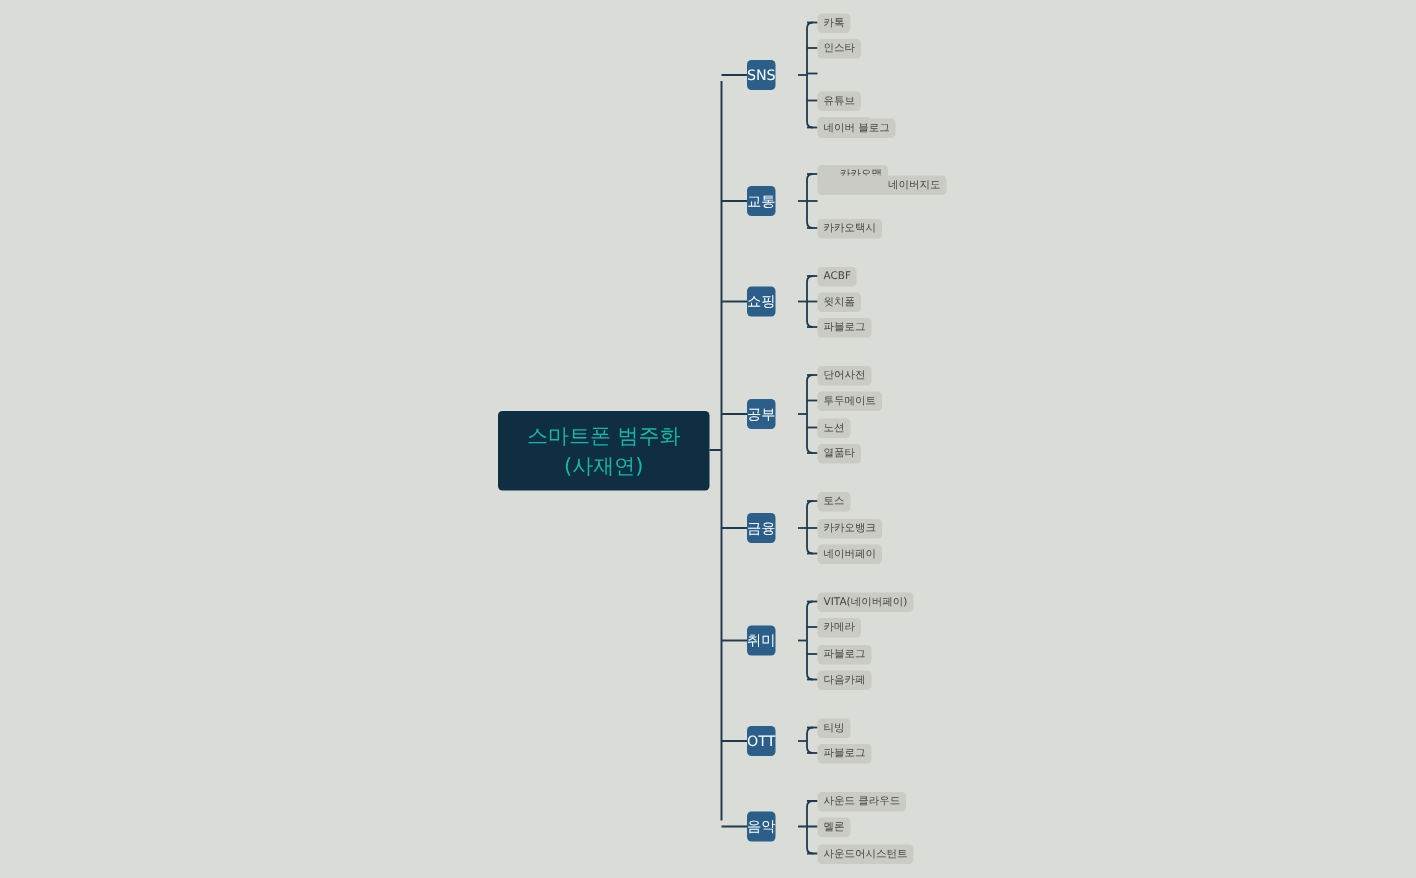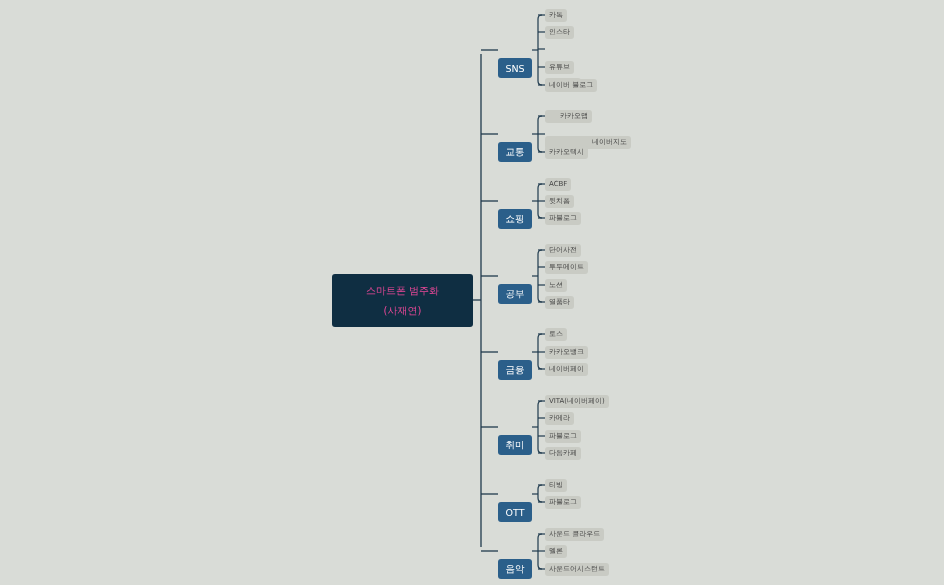--- a/index.html
+++ b/index.html
@@ -3,28 +3,28 @@
 <meta charset="utf-8">
 <style>
   html, body { margin:0; padding:0; }
   body {
     width:944px; height:585px; background:#d9dcd7; position:relative; overflow:hidden;
     font-family:"DejaVu Sans", sans-serif;
   }
   #lines { position:absolute; left:0; top:0; width:944px; height:585px; }
   .root {
     position:absolute; left:332px; top:274px; width:141px; height:53px;
-    background:#0f2e42; border-radius:3px; color:#ec4899; font-size:10px;
+    background:#0f2e42; border-radius:3px; color:#14b8a6; font-size:14px;
     display:flex; align-items:center; justify-content:center; text-align:center;
     line-height:20px; white-space:pre-line; box-sizing:border-box;
   }
   .cat {
-    position:absolute; left:498px; width:34px; height:20px; background:#2b5f8a;
+    position:absolute; left:498px; width:19px; height:20px; background:#2b5f8a;
     border-radius:3px; color:#fff; font-size:9.5px;
-    display:flex; align-items:center; justify-content:center;margin-top:18px;
+    display:flex; align-items:center; justify-content:center;
   }
   .leaf {
     position:absolute; left:545px; height:13px; padding:0 4px; background:#c9cbc4;
     border-radius:3px; color:#444; font-size:7px; line-height:13px; white-space:nowrap;
   }
 </style>
 </head>
 <body>
 
 <svg id="lines">
@@ -86,21 +86,21 @@
 (사재연)</div>
 <div id="map">
     <div class="cat" style="top: 40px;">SNS</div>
     <div class="leaf" style="top: 8.5px;">카톡</div>
     <div class="leaf" style="top: 25.5px;">인스타</div>
     <div class="leaf" style="top: 42.5px; margin-top: 35px;">카카오톡</div>
     <div class="leaf" style="top: 60.5px;">유튜브</div>
     <div class="leaf" style="top: 78.5px;">네이버 블로그</div>
     <div class="cat" style="top: 124px;">교통</div>
     <div class="leaf" style="top: 109.5px; padding-left: 15px;">카카오맵</div>
-    <div class="leaf" style="top: 136px; padding-left: 47px;">네이버지도</div>
+    <div class="leaf" style="top: 117px; padding-left: 47px;">네이버지도</div>
     <div class="leaf" style="top: 145.5px;">카카오택시</div>
     <div class="cat" style="top: 191px;">쇼핑</div>
     <div class="leaf" style="top: 177.5px;">ACBF</div>
     <div class="leaf" style="top: 194.5px;">윗치폼</div>
     <div class="leaf" style="top: 211.5px;">파블로그</div>
     <div class="cat" style="top: 266px;">공부</div>
     <div class="leaf" style="top: 243.5px;">단어사전</div>
     <div class="leaf" style="top: 260.5px;">투두메이트</div>
     <div class="leaf" style="top: 278.5px;">노션</div>
     <div class="leaf" style="top: 295.5px;">열품타</div>

